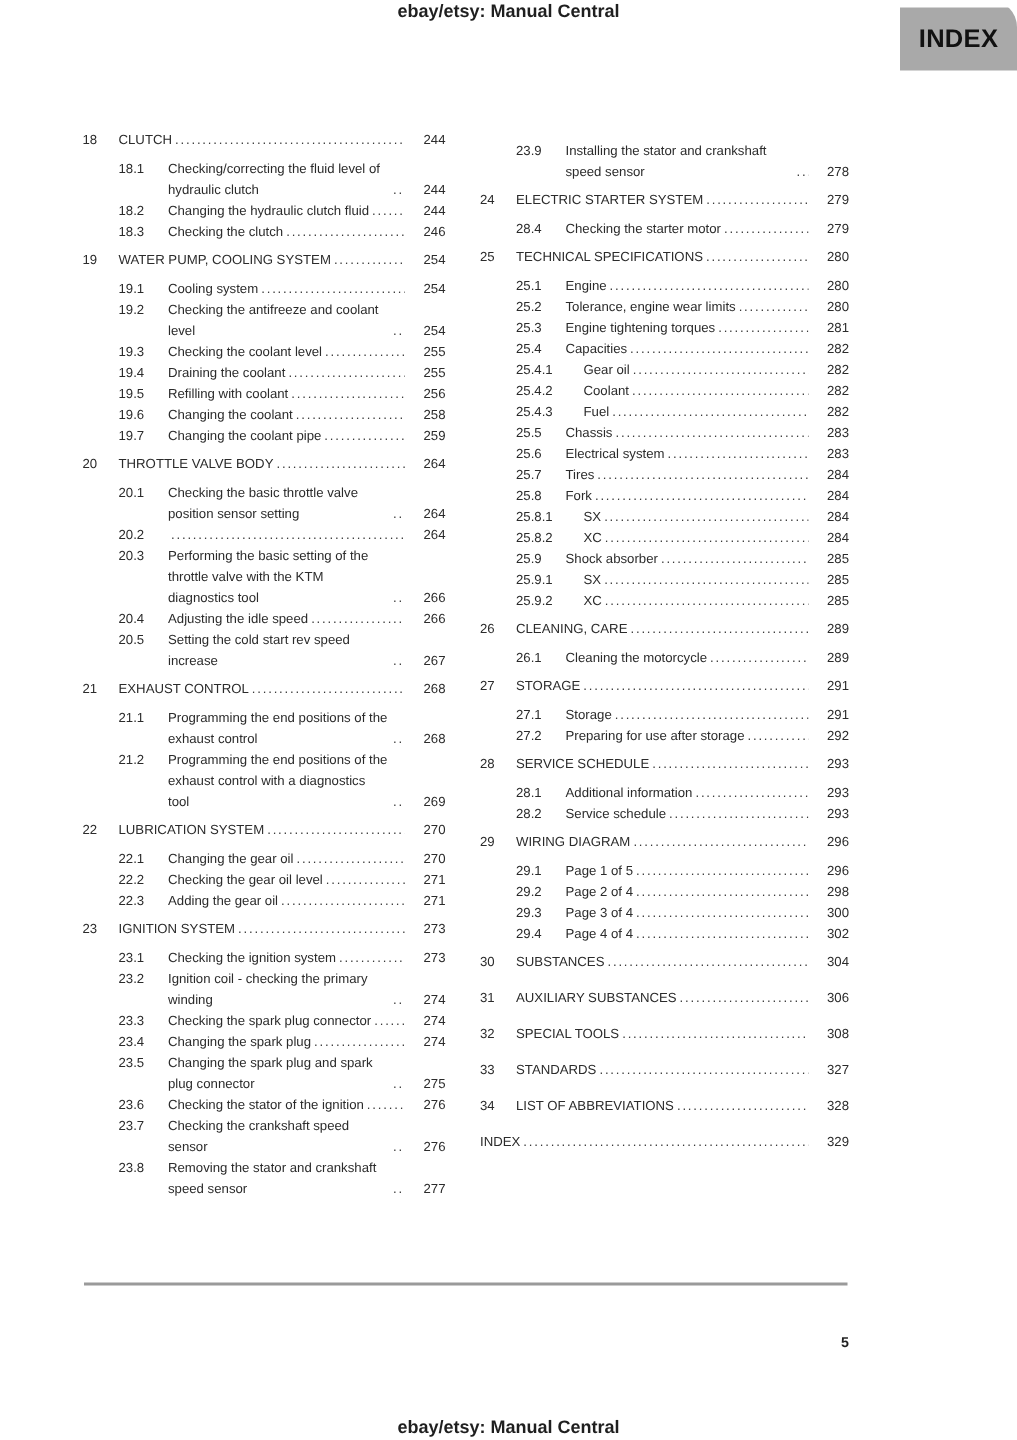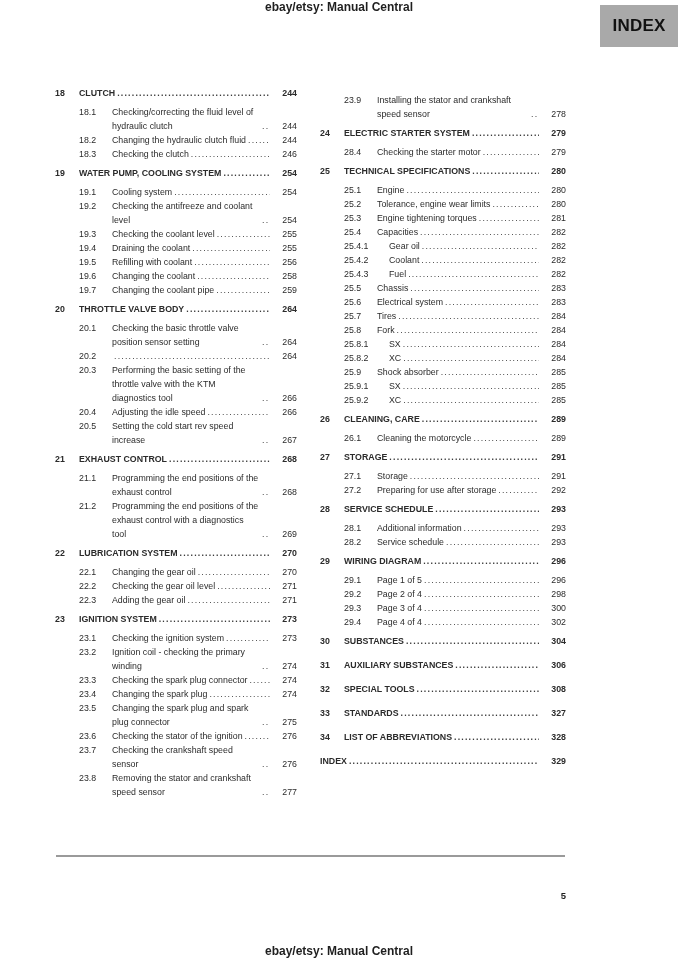--- a/index.html
+++ b/index.html
@@ -1,17 +1,17 @@
 <!DOCTYPE html>
 <html style="--tab-bg: #a9a9a9;"><head>
 <meta charset="utf-8">
 <style>
   html,body { margin:0; padding:0; background:#ffffff; }
   body { font-family:"Liberation Sans", sans-serif; color:#2b2b2b; }
-  .sheet { position:relative; width:678px; height:960px; background:#fff; overflow:hidden; }
+  .sheet { position:relative; width:678px; height:960px; background:#fff; overflow:hidden;border-radius:18px; }
 
   .running-header {
     position:absolute; top:0; left:0; right:0;
     text-align:center; font-size:12px; font-weight:bold;
     line-height:15px; color:#1f1f1f;
   }
   .running-footer {
     position:absolute; bottom:1px; left:0; right:0;
     text-align:center; font-size:12px; font-weight:bold;
     line-height:15px; color:#1f1f1f;
@@ -30,21 +30,21 @@
     display:flex; gap:23px;
   }
   .col { display:flex; flex-direction:column; width:242px; }
   .col--right { width:246px;margin-top:12px; }
 
   .row {
     display:flex; align-items:flex-end;
     font-size:8.8px; line-height:14px;
   }
   .num { flex:0 0 auto; align-self:flex-start; }
-  .lvl-chapter { margin:5px 0;font-weight:bold; }
+  .lvl-chapter { margin:5px 0; }
   .lvl-chapter .num { width:24px; }
   .lvl-sub .num, .lvl-sub3 .num { margin-left:24px; width:33px; }
   .lvl-sub3 .num { width:45px; }
   .title { flex:0 1 auto; }
   .dots {
     flex:1 1 8px; min-width:8px; overflow:hidden; white-space:nowrap;
     margin:0 3px 0 2px; color:#3a3a3a;
   }
   .dots::after {
     content:"........................................................................................................................";

